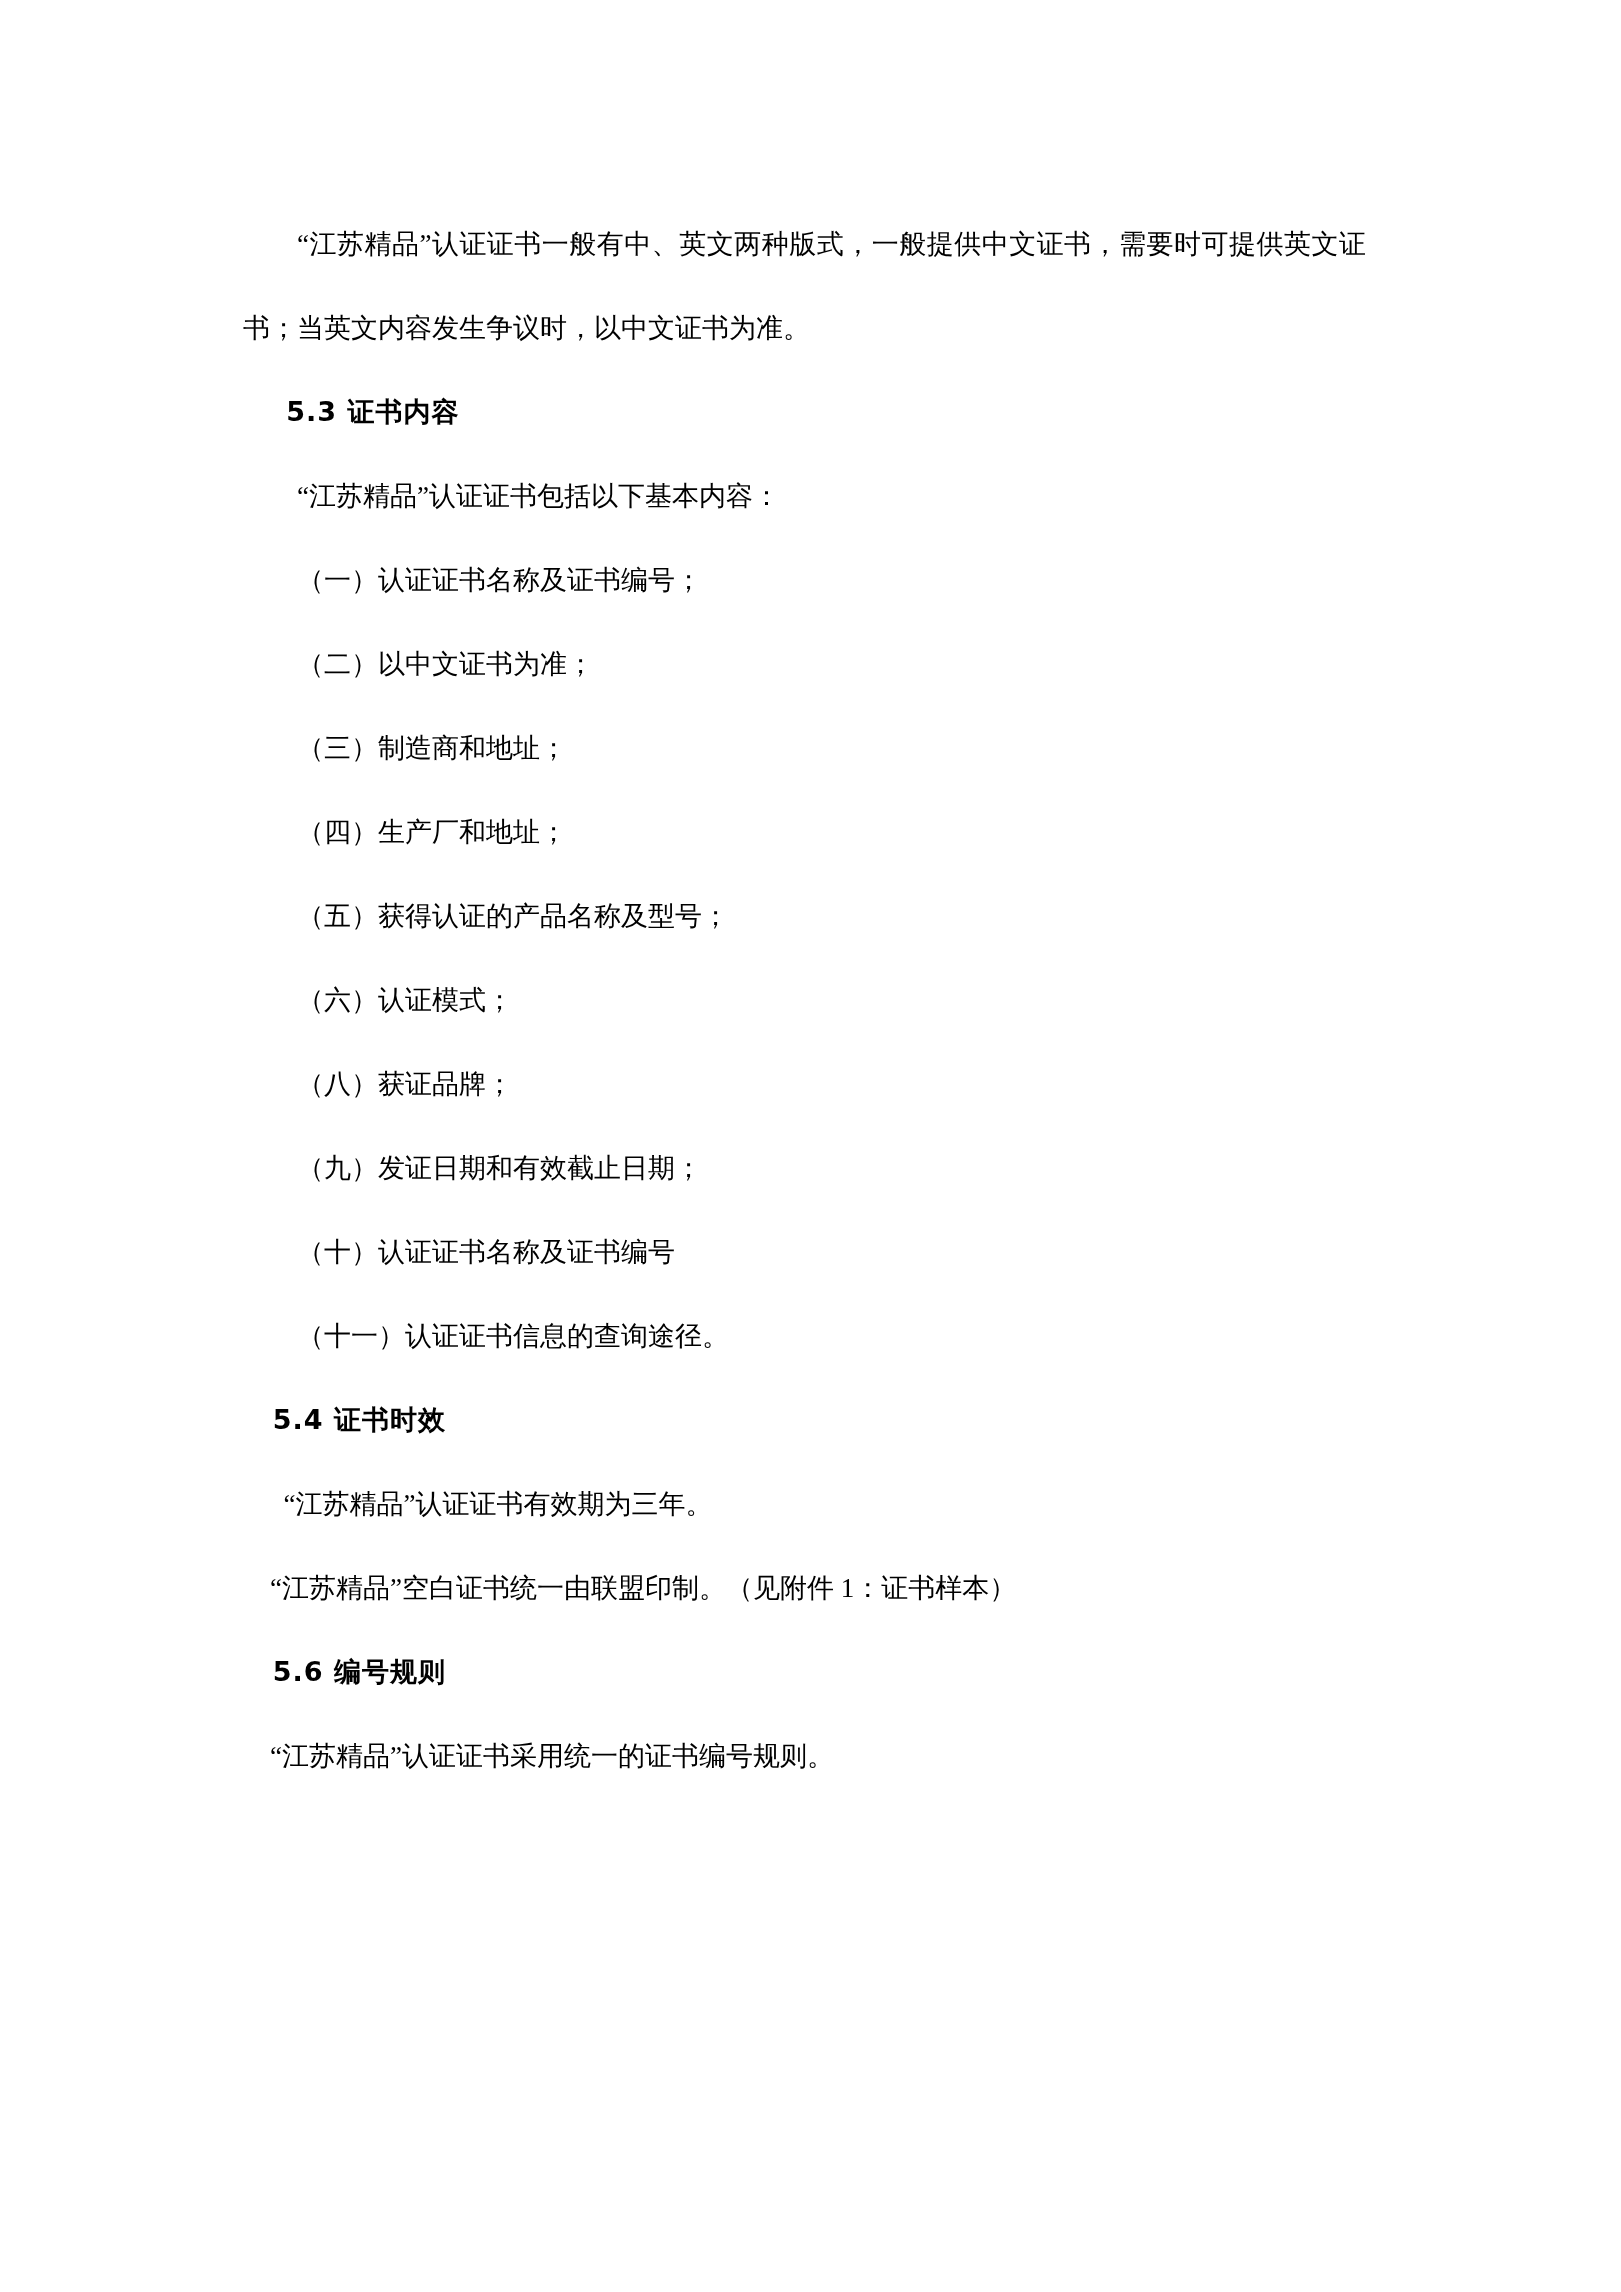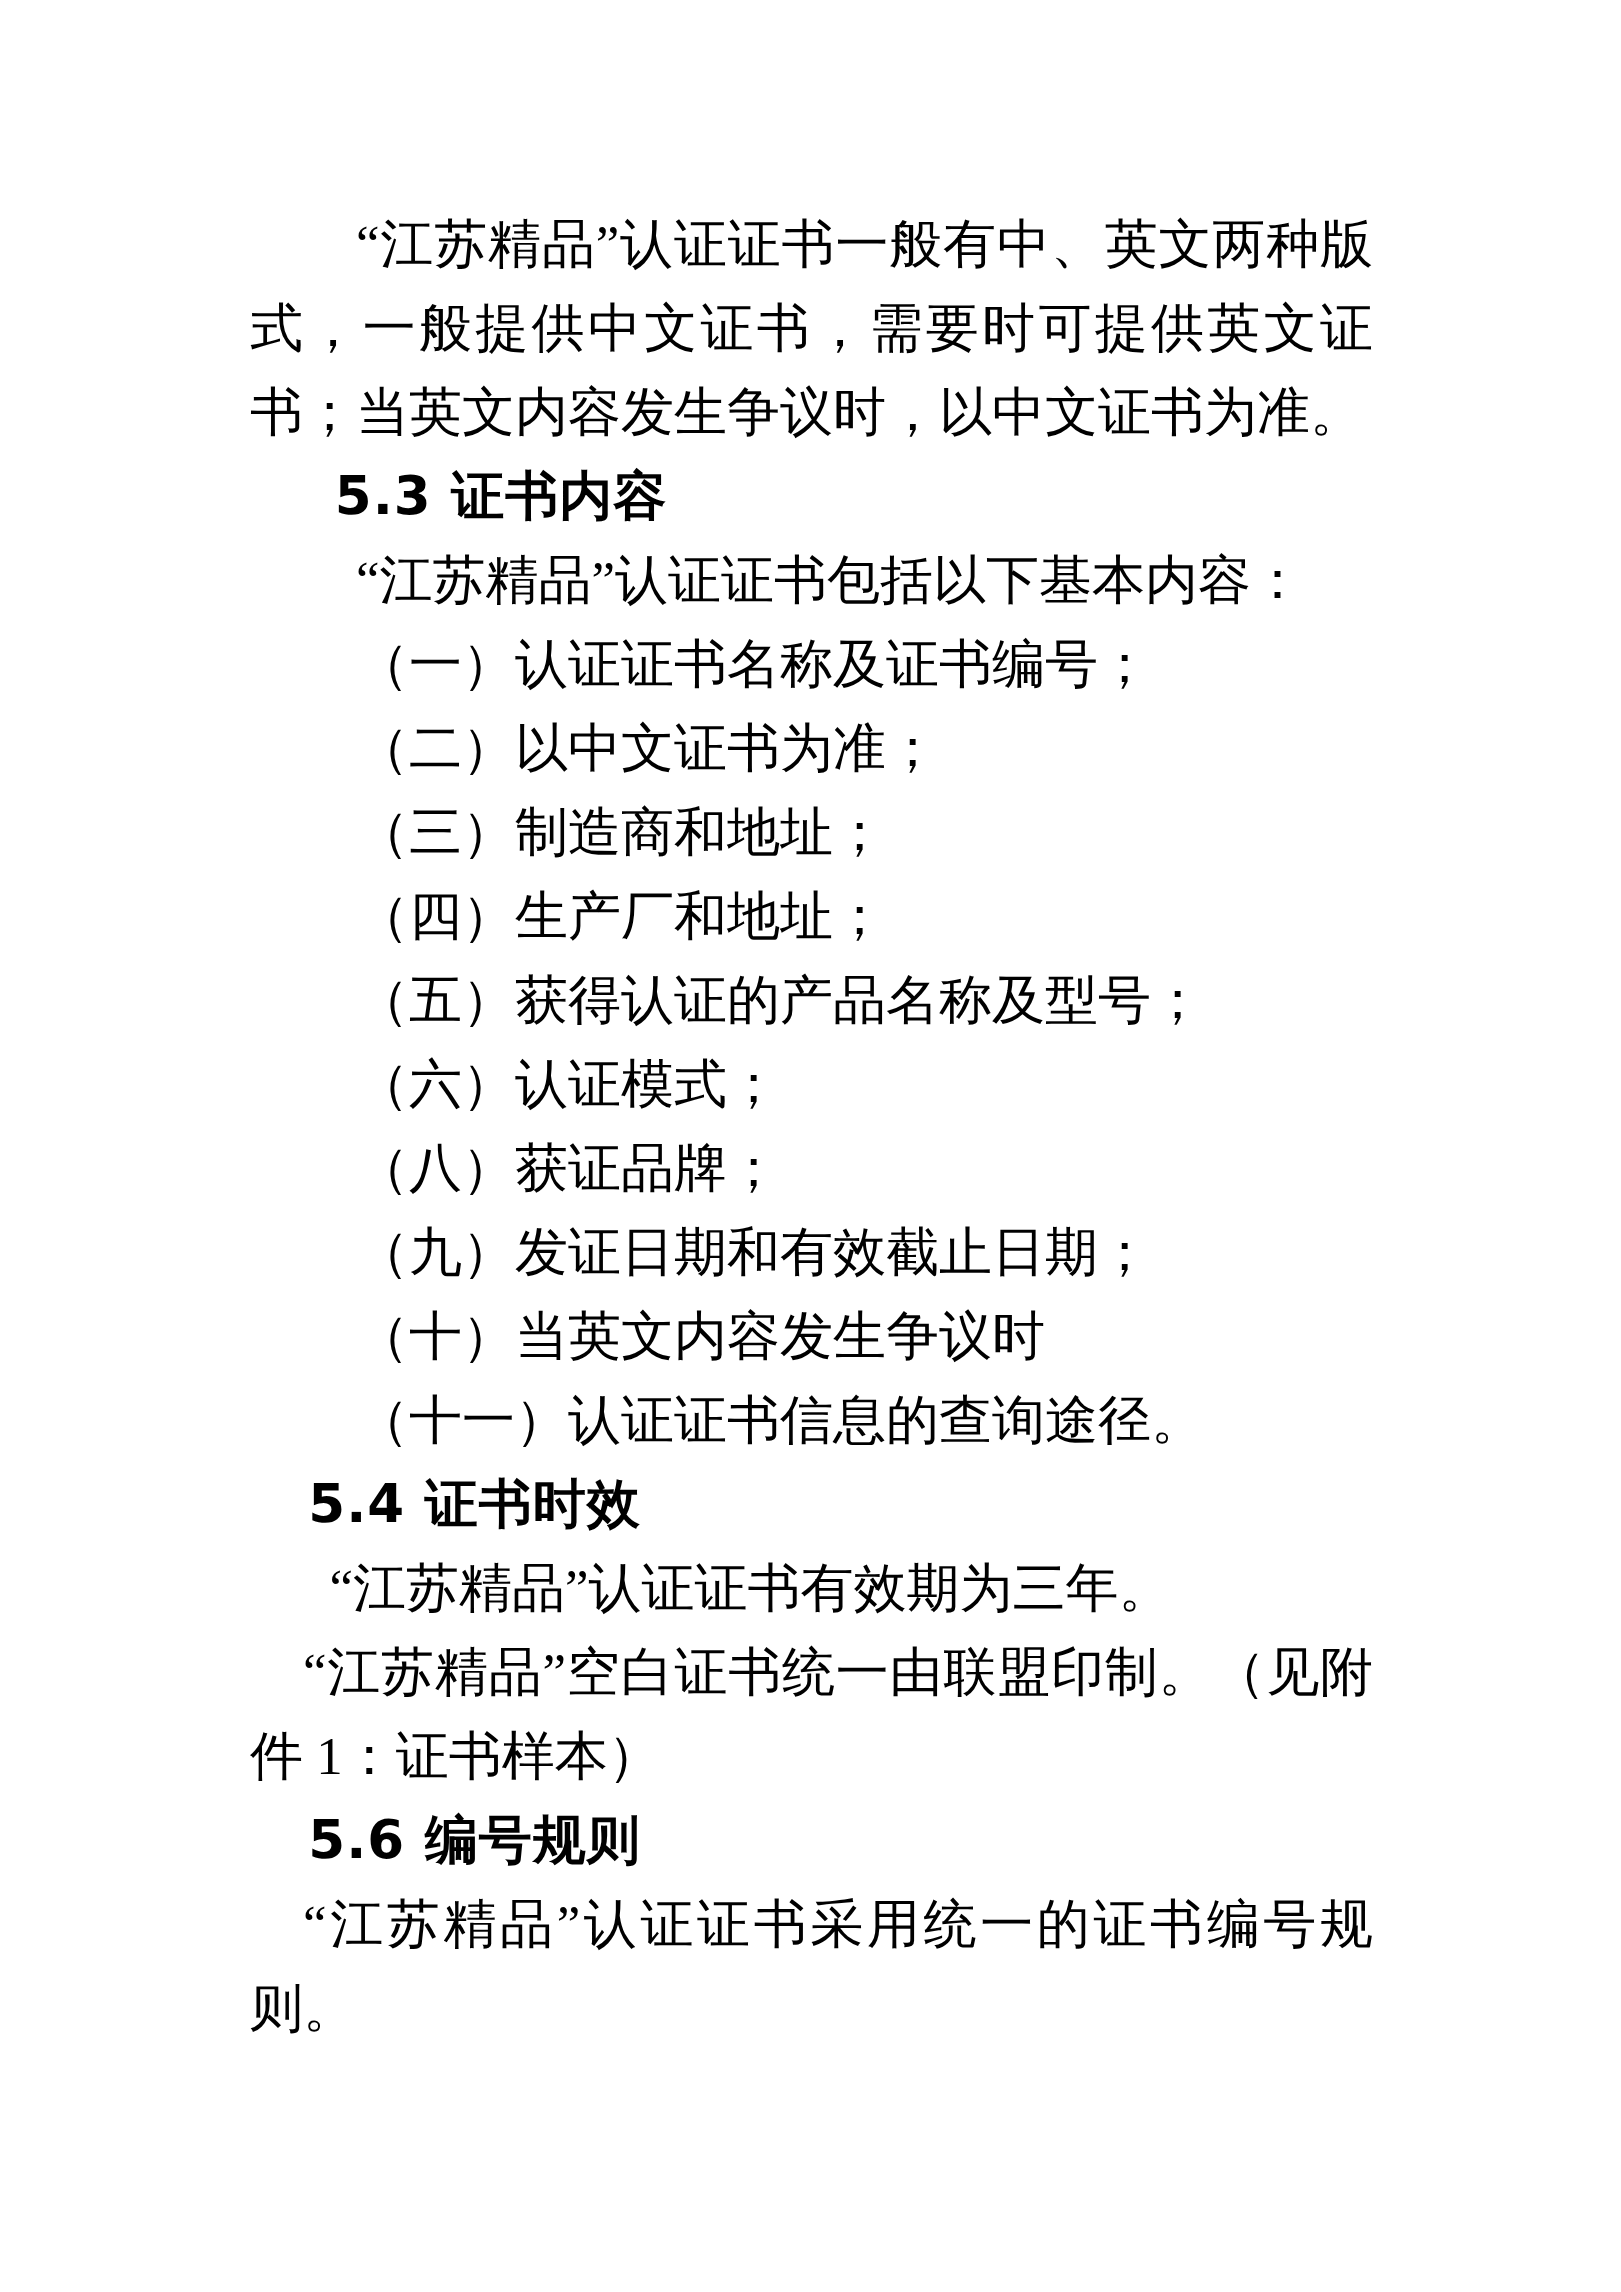--- a/index.html
+++ b/index.html
@@ -9,26 +9,26 @@
   }
   .page {
     position: relative;
     width: 1621px;
     height: 2293px;
     background: #ffffff;
     overflow: hidden;
   }
   .content {
     position: absolute;
-    left: 250px;
+    left: 243px;
     top: 202px;
     width: 1123px;
     color: #000000;
     font-family: "Liberation Serif", "DejaVu Serif", serif;
-    font-size: 53px;
+    font-size: 27px;
     line-height: 84px;
   }
   .block {
     margin: 0;
     padding: 0;
   }
   .para {
     text-align: justify;
     text-indent: 2em;
   }
@@ -53,21 +53,21 @@
       <p class="block heading" style="text-indent: 1.6em;">5.3 证书内容</p>
       <p class="block para" style="text-indent: 2em;">“江苏精品”认证证书包括以下基本内容：</p>
       <p class="block item" style="text-indent: 2em;">（一）认证证书名称及证书编号；</p>
       <p class="block item" style="text-indent: 2em;">（二）以中文证书为准；</p>
       <p class="block item" style="text-indent: 2em;">（三）制造商和地址；</p>
       <p class="block item" style="text-indent: 2em;">（四）生产厂和地址；</p>
       <p class="block item" style="text-indent: 2em;">（五）获得认证的产品名称及型号；</p>
       <p class="block item" style="text-indent: 2em;">（六）认证模式；</p>
       <p class="block item" style="text-indent: 2em;">（八）获证品牌；</p>
       <p class="block item" style="text-indent: 2em;">（九）发证日期和有效截止日期；</p>
-      <p class="block item" style="text-indent: 2em;">（十）当英文内容发生争议时</p>
+      <p class="block item" style="text-indent: 2em;">（十）认证证书名称及证书编号</p>
       <p class="block item" style="text-indent: 2em;">（十一）认证证书信息的查询途径。</p>
       <p class="block heading" style="text-indent: 1.1em;">5.4 证书时效</p>
       <p class="block para" style="text-indent: 1.5em;">“江苏精品”认证证书有效期为三年。</p>
       <p class="block para" style="text-indent: 1em;">“江苏精品”空白证书统一由联盟印制。（见附件 1：证书样本）</p>
       <p class="block heading" style="text-indent: 1.1em;">5.6 编号规则</p>
       <p class="block para" style="text-indent: 1em;">“江苏精品”认证证书采用统一的证书编号规则。</p>
     </div>
 </div>
 
 

